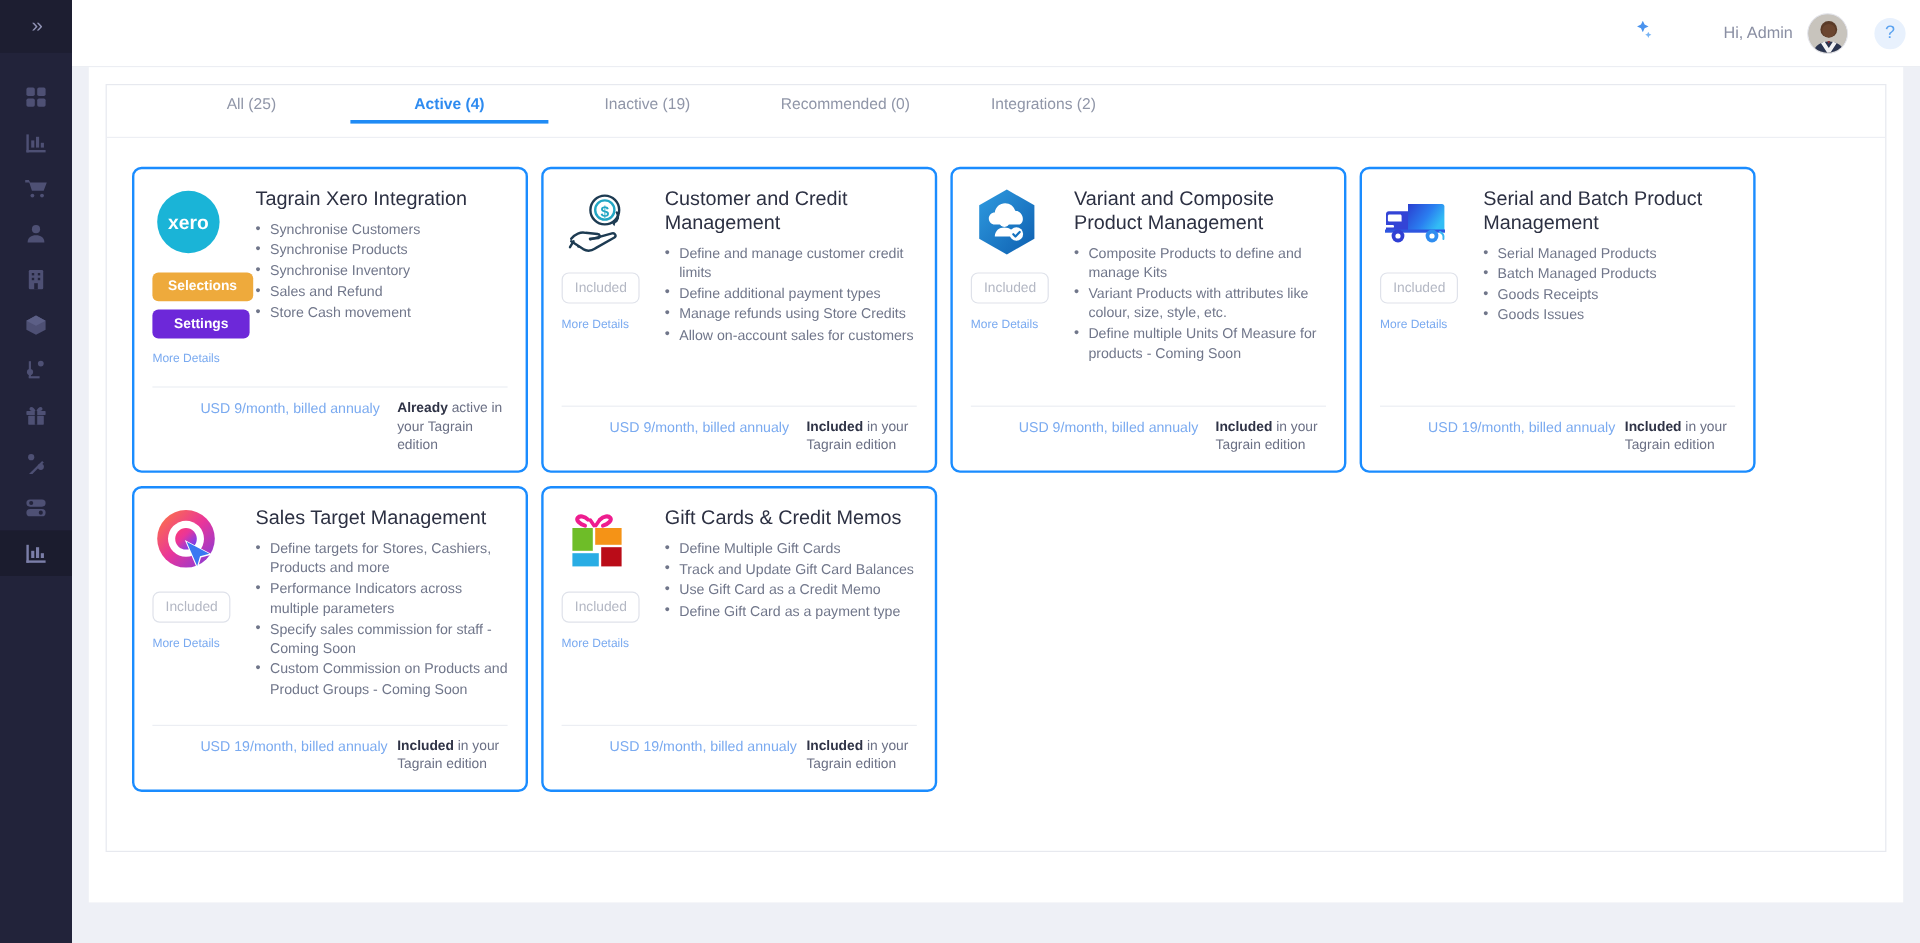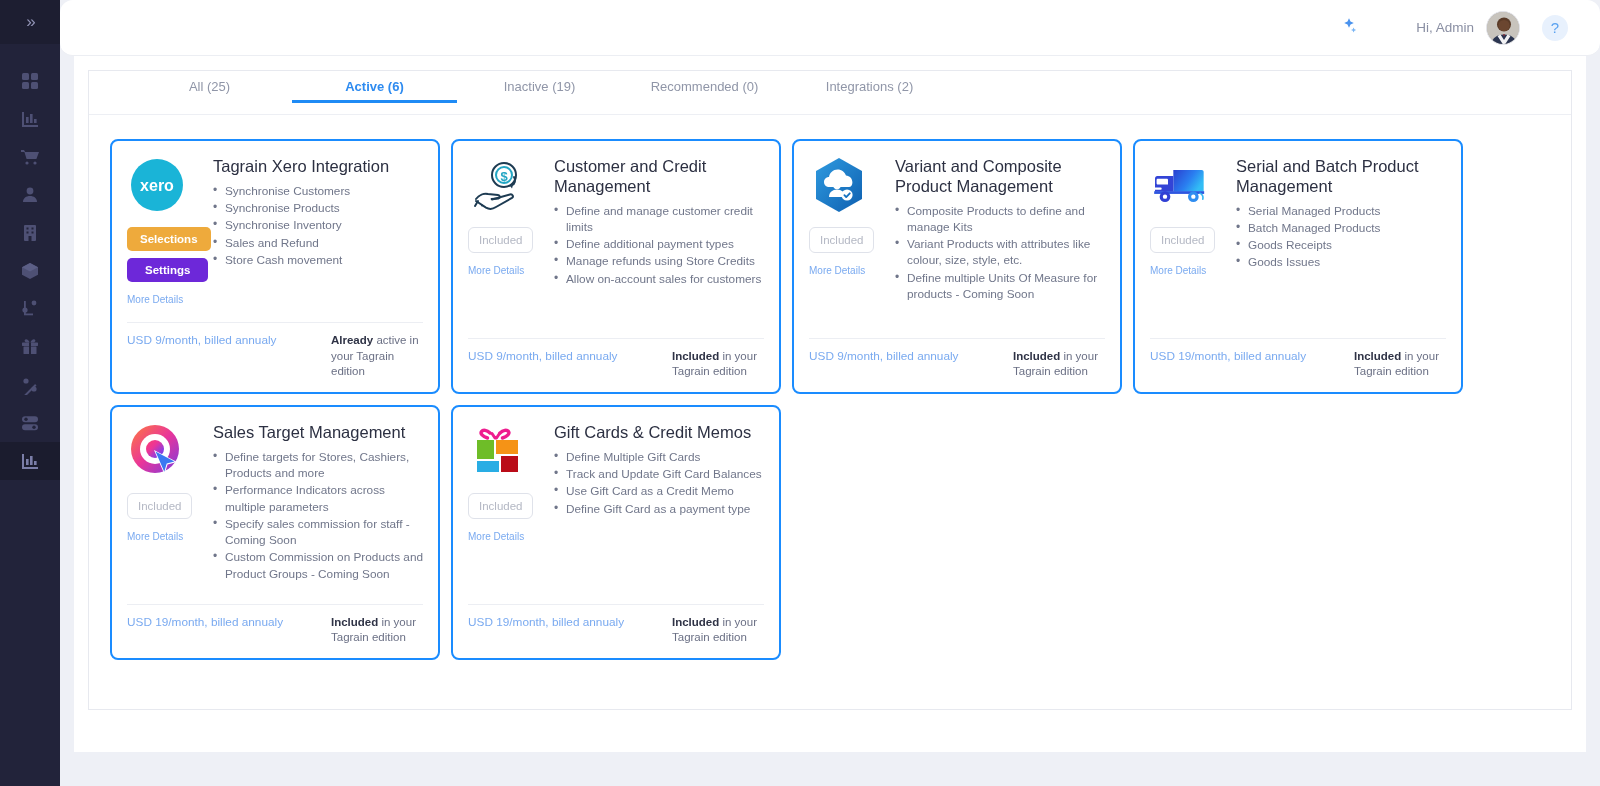--- a/index.html
+++ b/index.html
@@ -33,23 +33,22 @@
   .nav-item.active { background: #1b1c2e; }
   .nav-item svg { display: block; }
   .nav-ico { fill: #4e5074; }
 
   
   .main { flex: 1; height: 786px; display: flex; flex-direction: column; background: #eef0f6; }
 
   .topbar {
     height: 56px; background: #ffffff;
     display: flex; align-items: center; justify-content: flex-end;
-    padding-right: 32px; gap: 0;
+    padding-right: 12px; gap: 0;
     border-bottom: 1px solid #eceef3;
-    border-radius: 13px;
   }
   .spark { margin-right: 56px; }
   .hi-text { font-size: 13.5px; color: #8a8fa3; margin-right: 12px; }
   .avatar {
     width: 34px; height: 34px; border-radius: 50%;
     background: #b9b7b2; overflow: hidden; position: relative;
     border: 1px solid #e3e4ea; margin-right: 22px;
   }
   .help-btn {
     width: 26px; height: 26px; border-radius: 50%;
@@ -143,21 +142,21 @@
   }
   .feat-list li:before {
     content: "•"; position: absolute; left: 0; top: -1px; color: #70768a; font-size: 12px;
   }
 
   .card-footer {
     border-top: 1px solid #eceef3;
     display: flex; justify-content: space-between; align-items: flex-start;
     padding: 10px 0 12px 0; margin-top: 8px;
   }
-  .price { color: #7aaaf0; font-size: 11.8px; }
+  .price { color: #7aaaf0; font-size: 11.8px; margin-left: 40px; }
   .edition { font-size: 11.5px; color: #6b7085; width: 92px; line-height: 1.35; }
   .edition b { color: #2f3346; }
 </style>
 </head>
 <body>
 
 <div id="app">
 
   <div class="sidebar">
     <div class="sidebar-top">
@@ -281,21 +280,21 @@
 
 
     <div class="content-wrap">
       <div class="white-panel">
         <div class="panel-inner">
           <div class="tabs" id="tabs">
               <div class="tab">
                 <span>All (25)</span>
               </div>
               <div class="tab active">
-                <span>Active (6)</span>
+                <span>Active (4)</span>
               </div>
               <div class="tab">
                 <span>Inactive (19)</span>
               </div>
               <div class="tab">
                 <span>Recommended (0)</span>
               </div>
               <div class="tab">
                 <span>Integrations (2)</span>
               </div>

